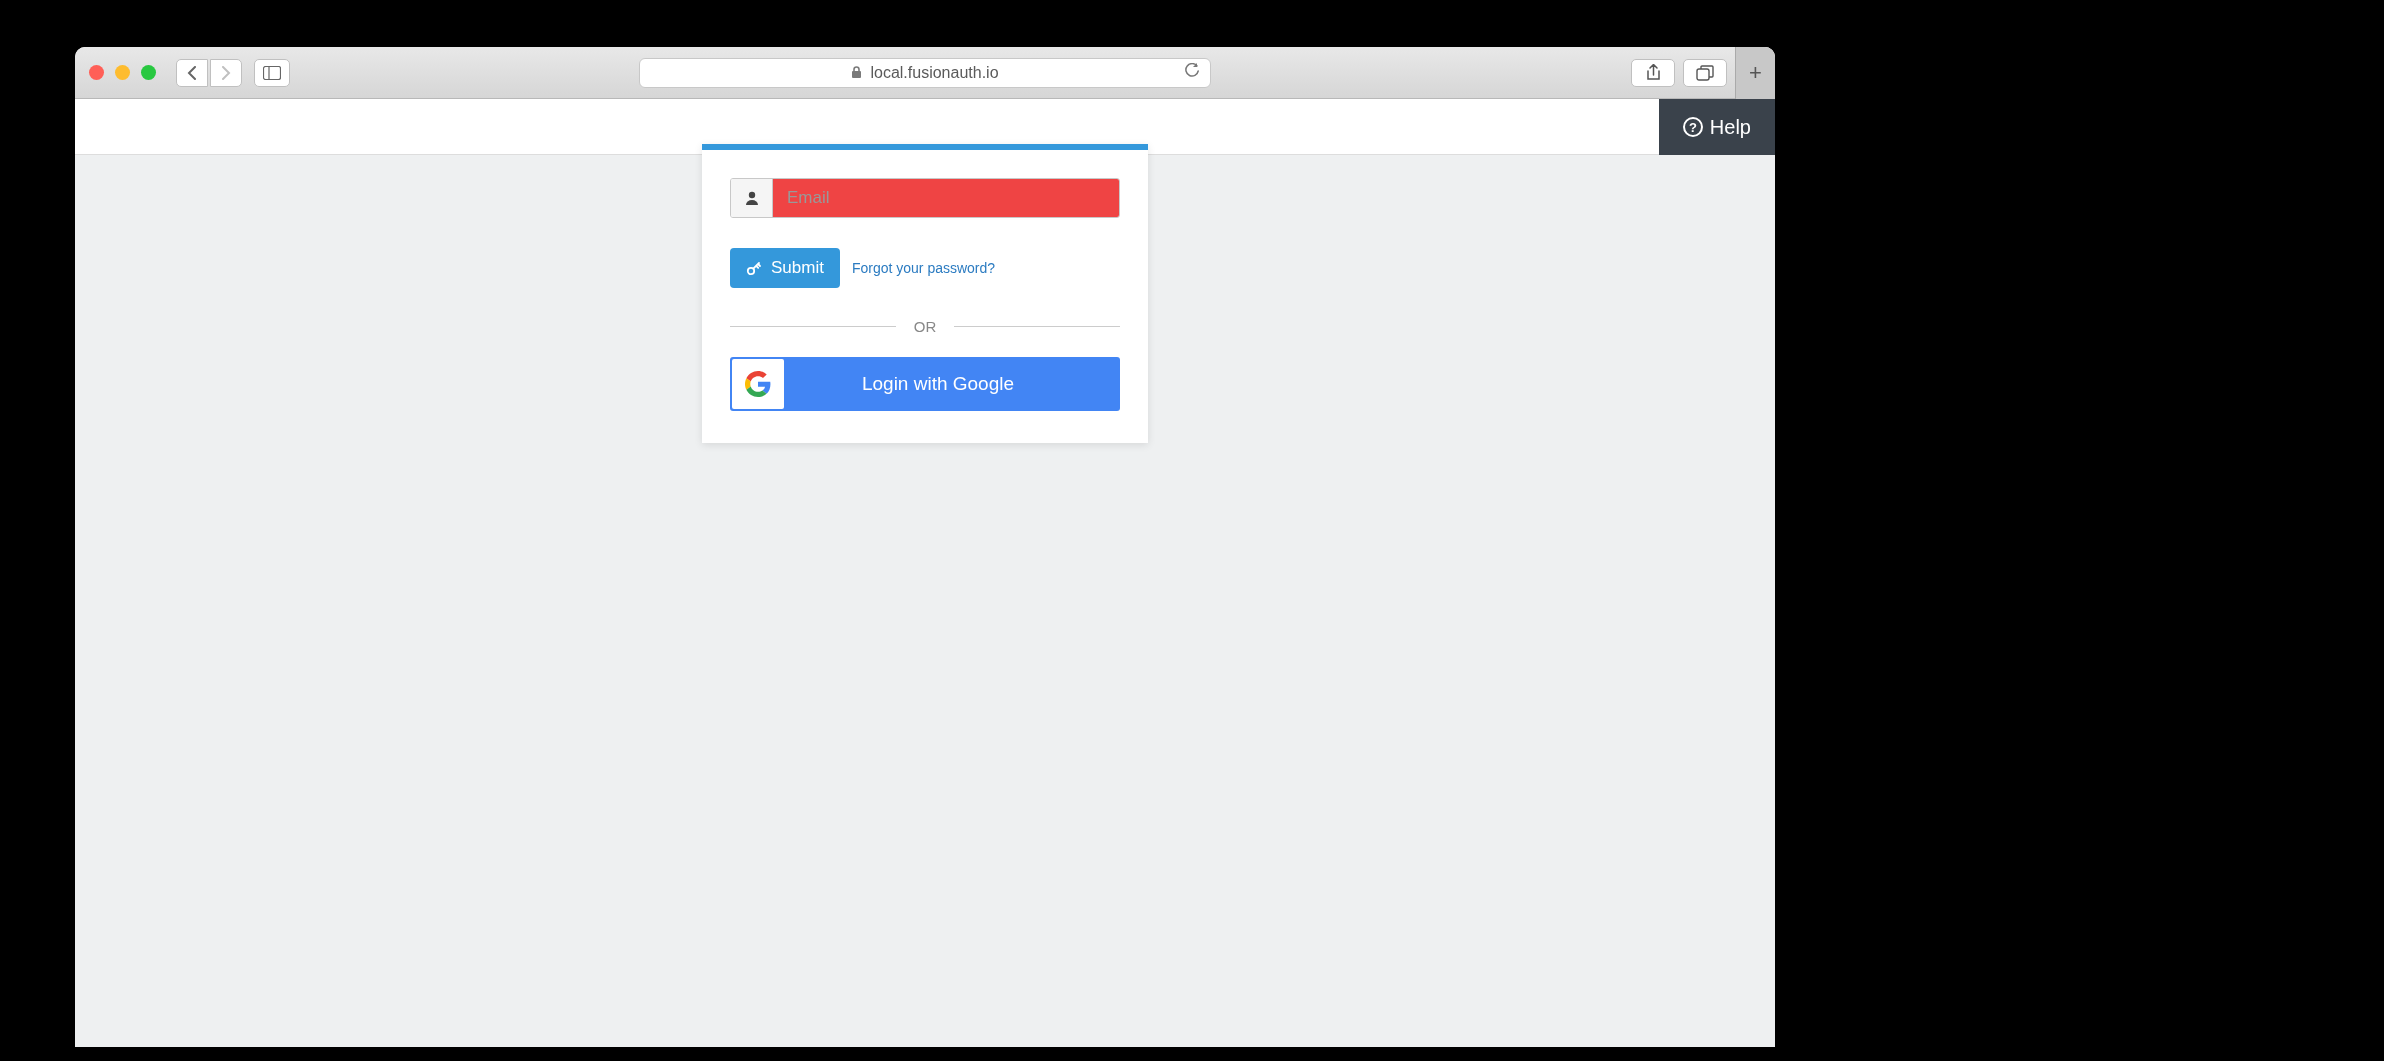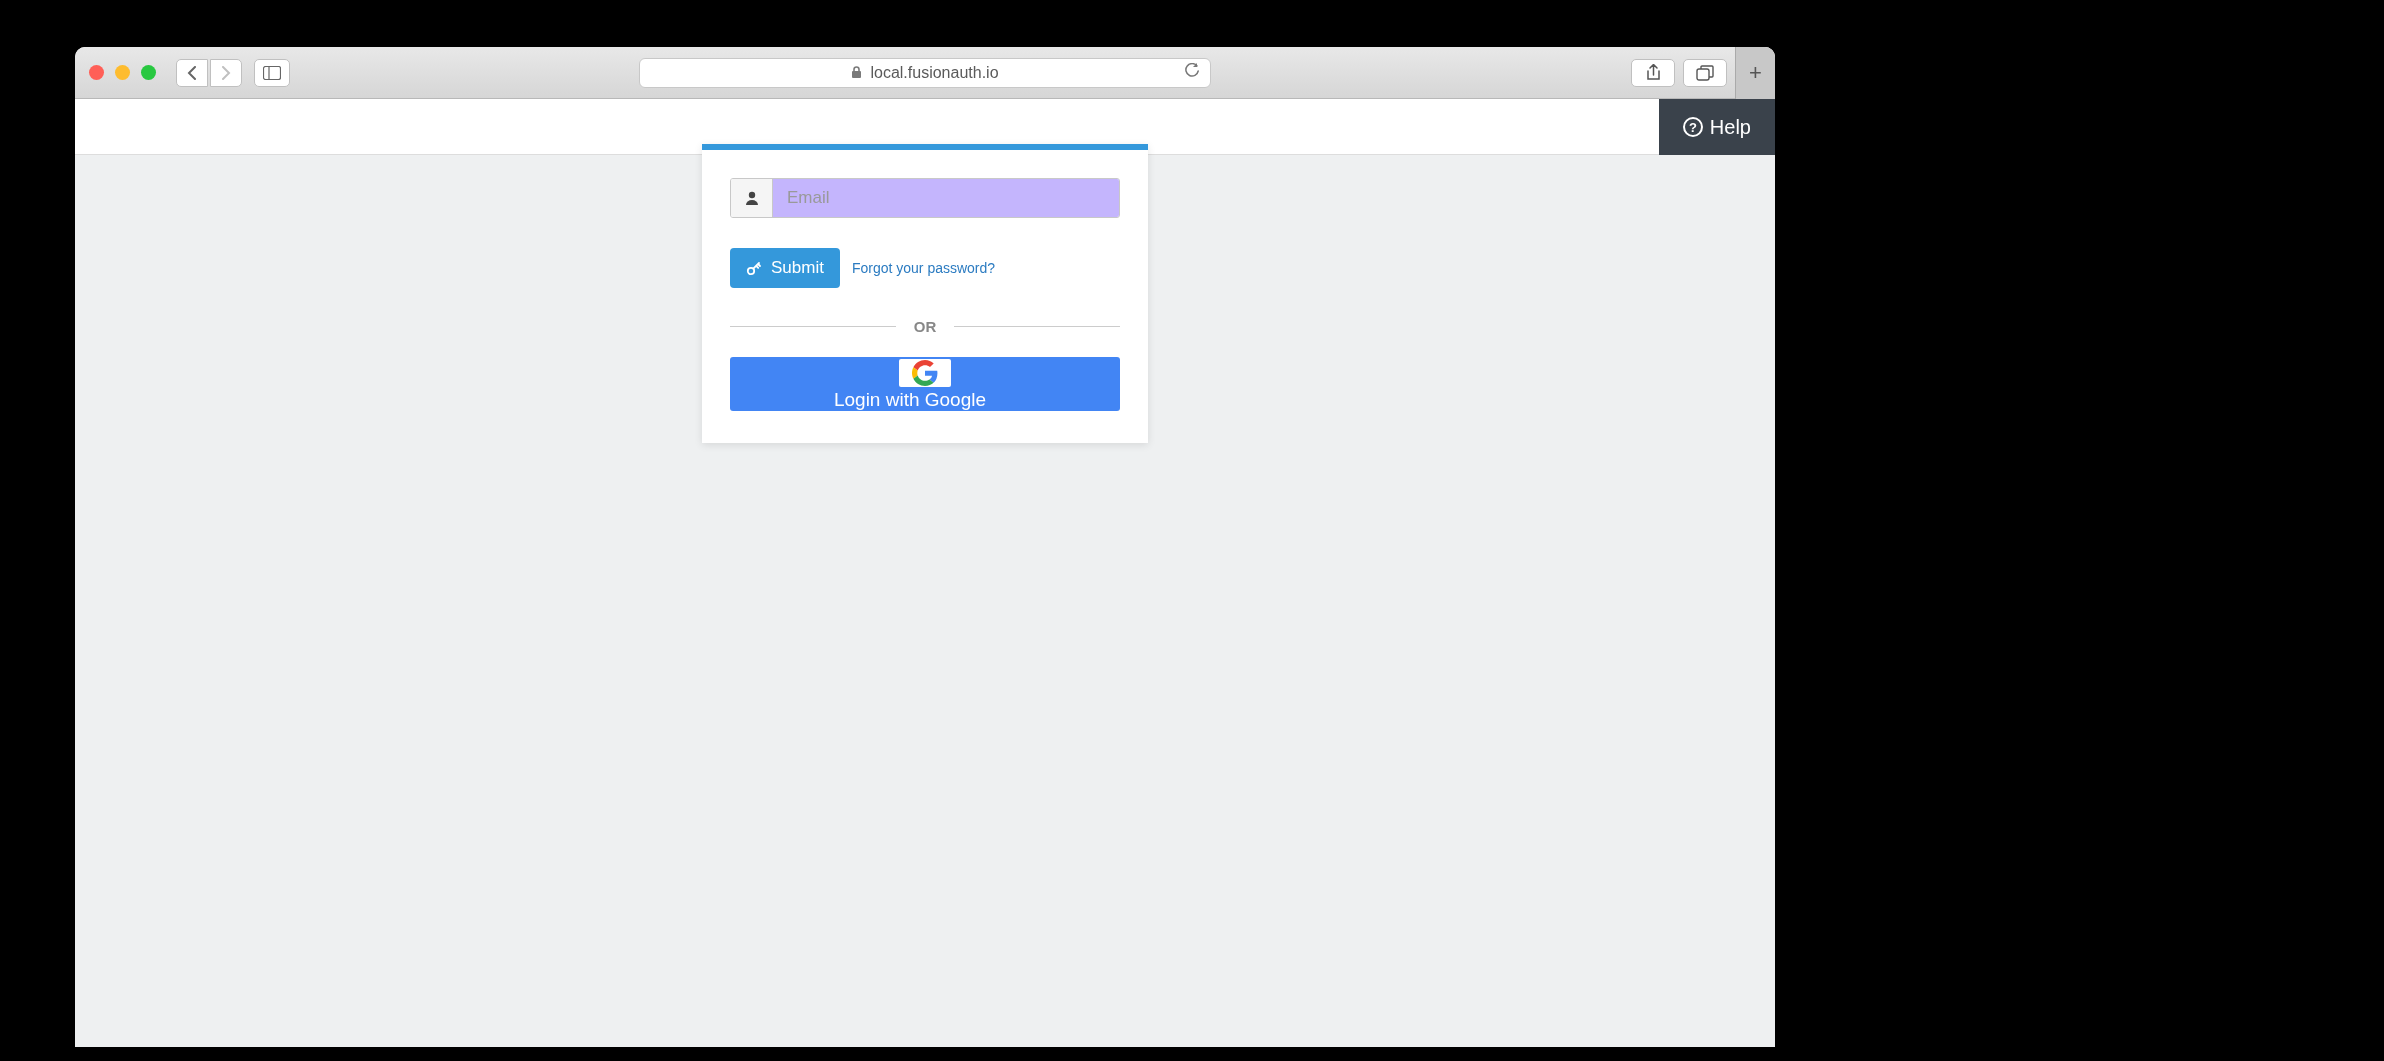--- a/index.html
+++ b/index.html
@@ -193,21 +193,21 @@
       background: #f5f5f5;
       border-right: 1px solid #c8c8c8;
       display: flex;
       align-items: center;
       justify-content: center;
       color: #555;
     }
     .input-field {
       flex: 1;
       border: none;
-      background: #c4b5fd;
+      background: #ef4444;
       padding: 0 14px;
       font-size: 17px;
       color: #333;
       outline: none;
     }
     .input-field::placeholder {
       color: #999;
     }
     .actions-row {
       display: flex;
@@ -231,42 +231,40 @@
       color: #2b7bc1;
       font-size: 14px;
       text-decoration: none;
     }
     .divider {
       display: flex;
       align-items: center;
       margin: 30px 0 22px 0;
       color: #888;
       font-size: 15px;
-      font-weight: bold;
     }
     .divider::before, .divider::after {
       content: "";
       flex: 1;
       height: 1px;
       background: #ccc;
     }
     .divider span {
       padding: 0 18px;
     }
     .google-btn {
       display: flex;
       width: 100%;
       height: 54px;
       background: #4285f4;
       border-radius: 3px;
       align-items: center;
       border: none;
       cursor: pointer;
       overflow: hidden;
-      flex-direction: column;
     }
     .google-icon-box {
       width: 52px;
       height: 50px;
       margin: 2px;
       background: #fff;
       border-radius: 2px;
       display: flex;
       align-items: center;
       justify-content: center;

